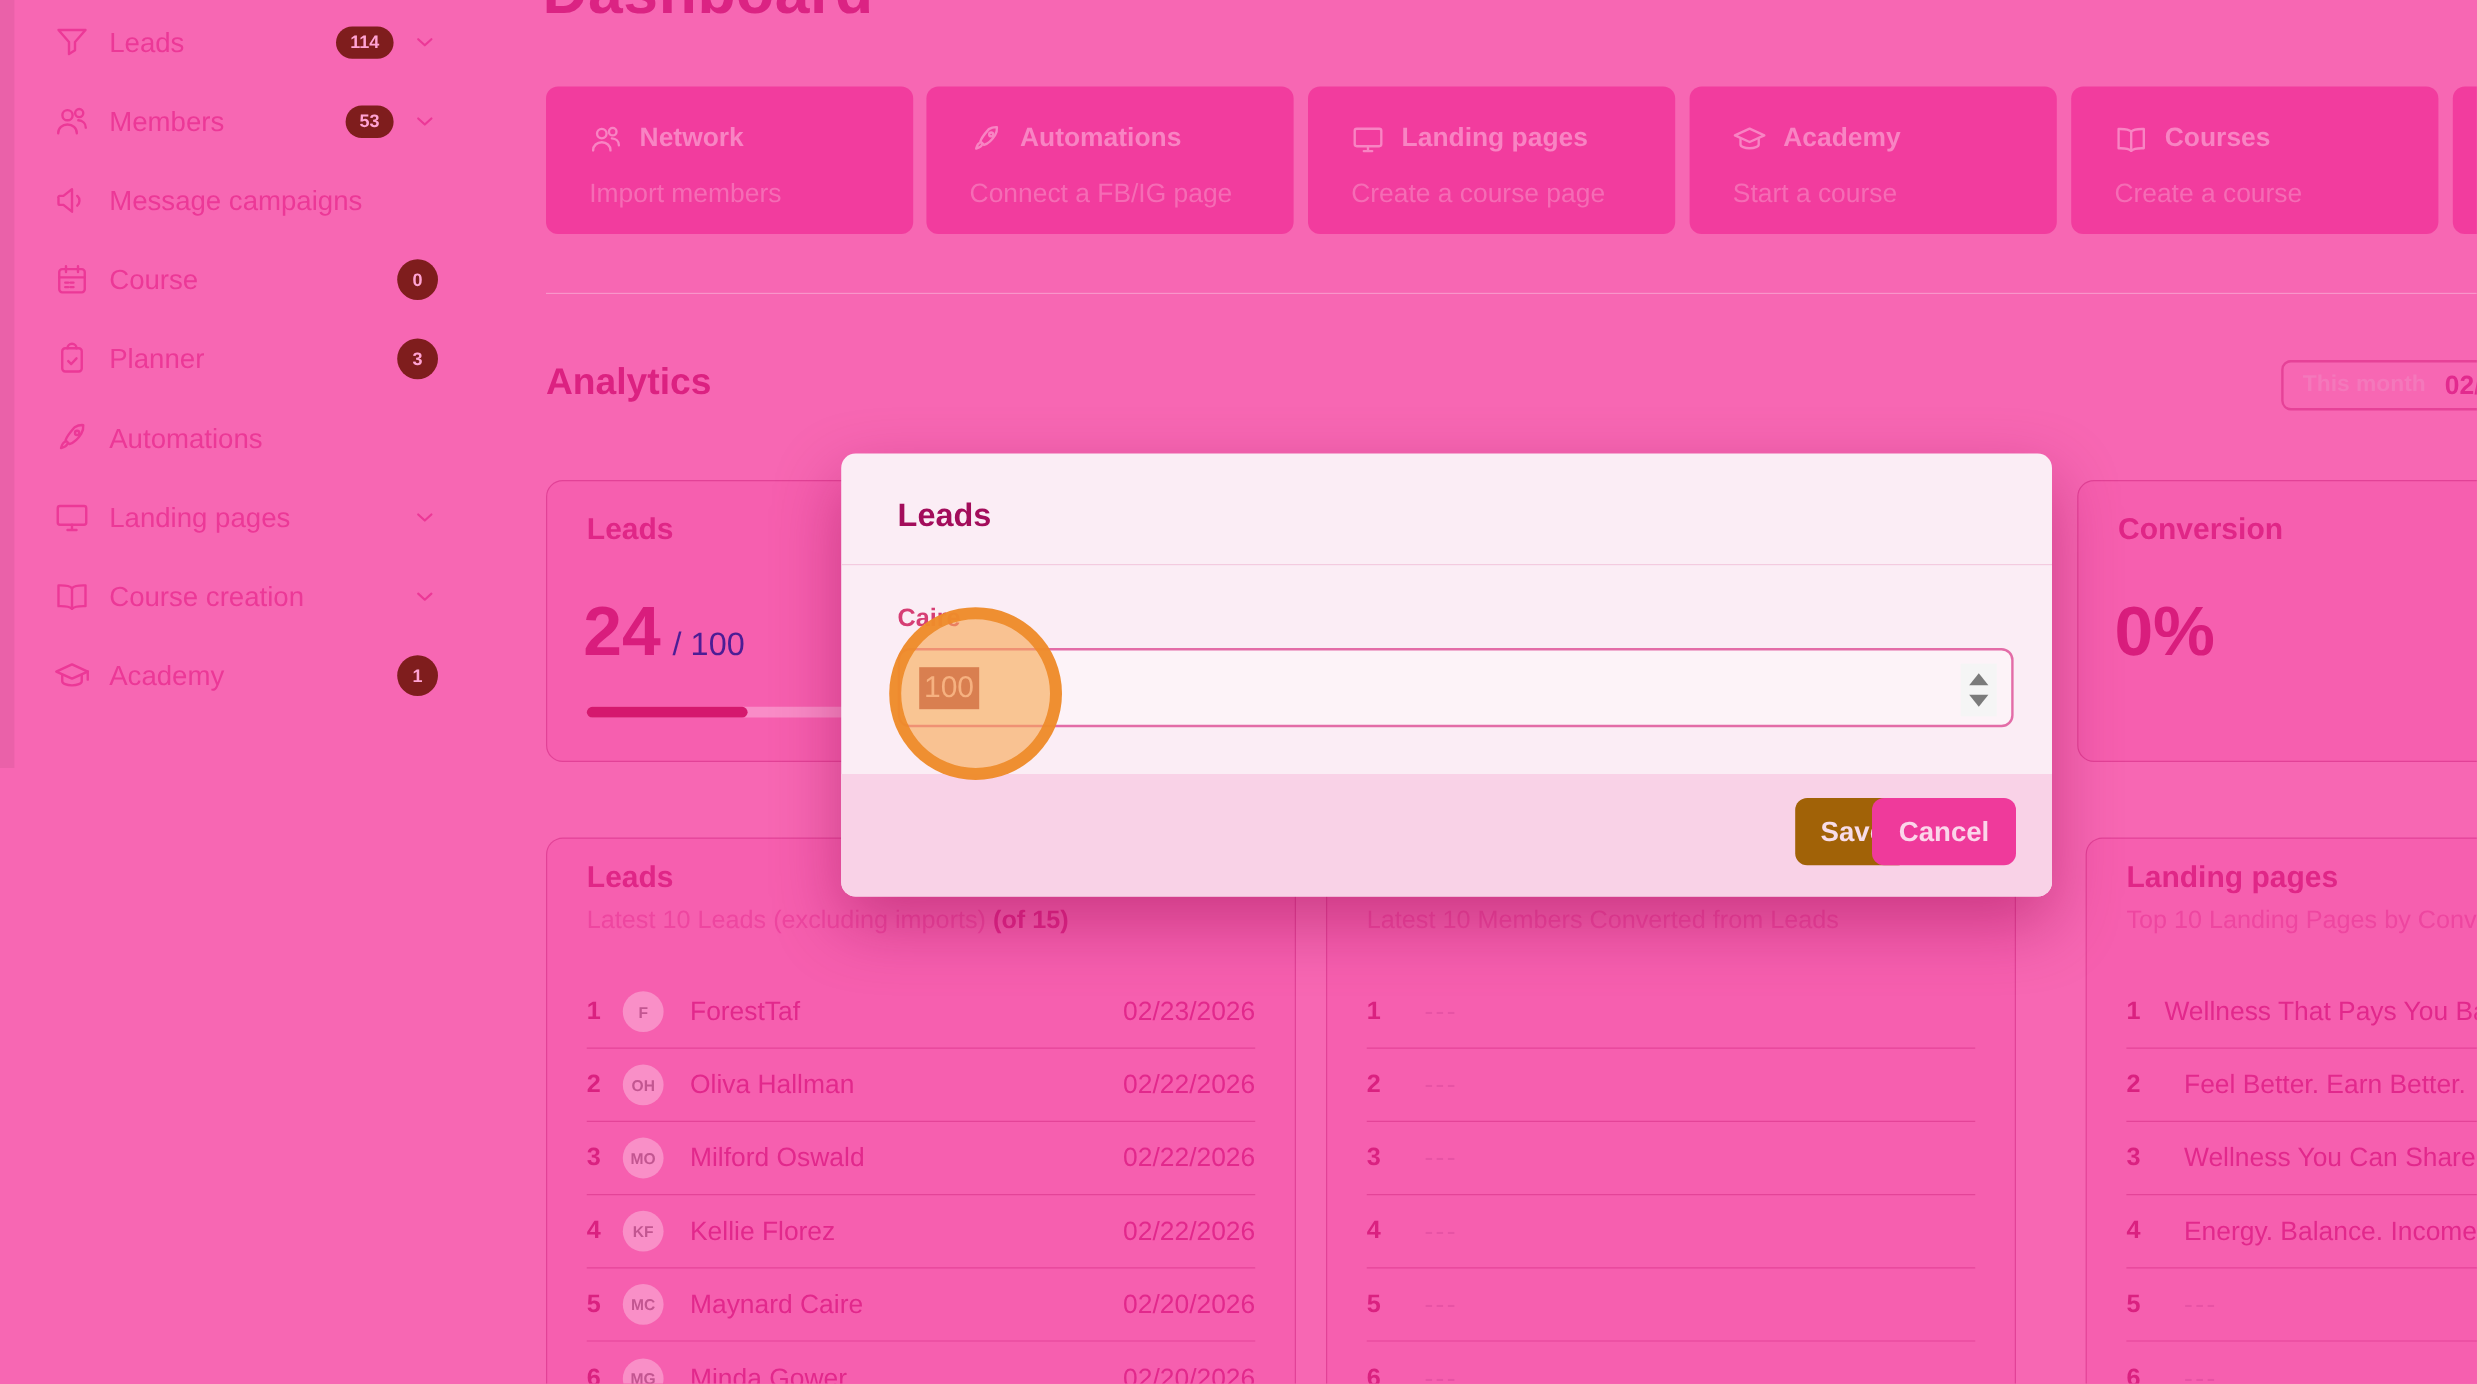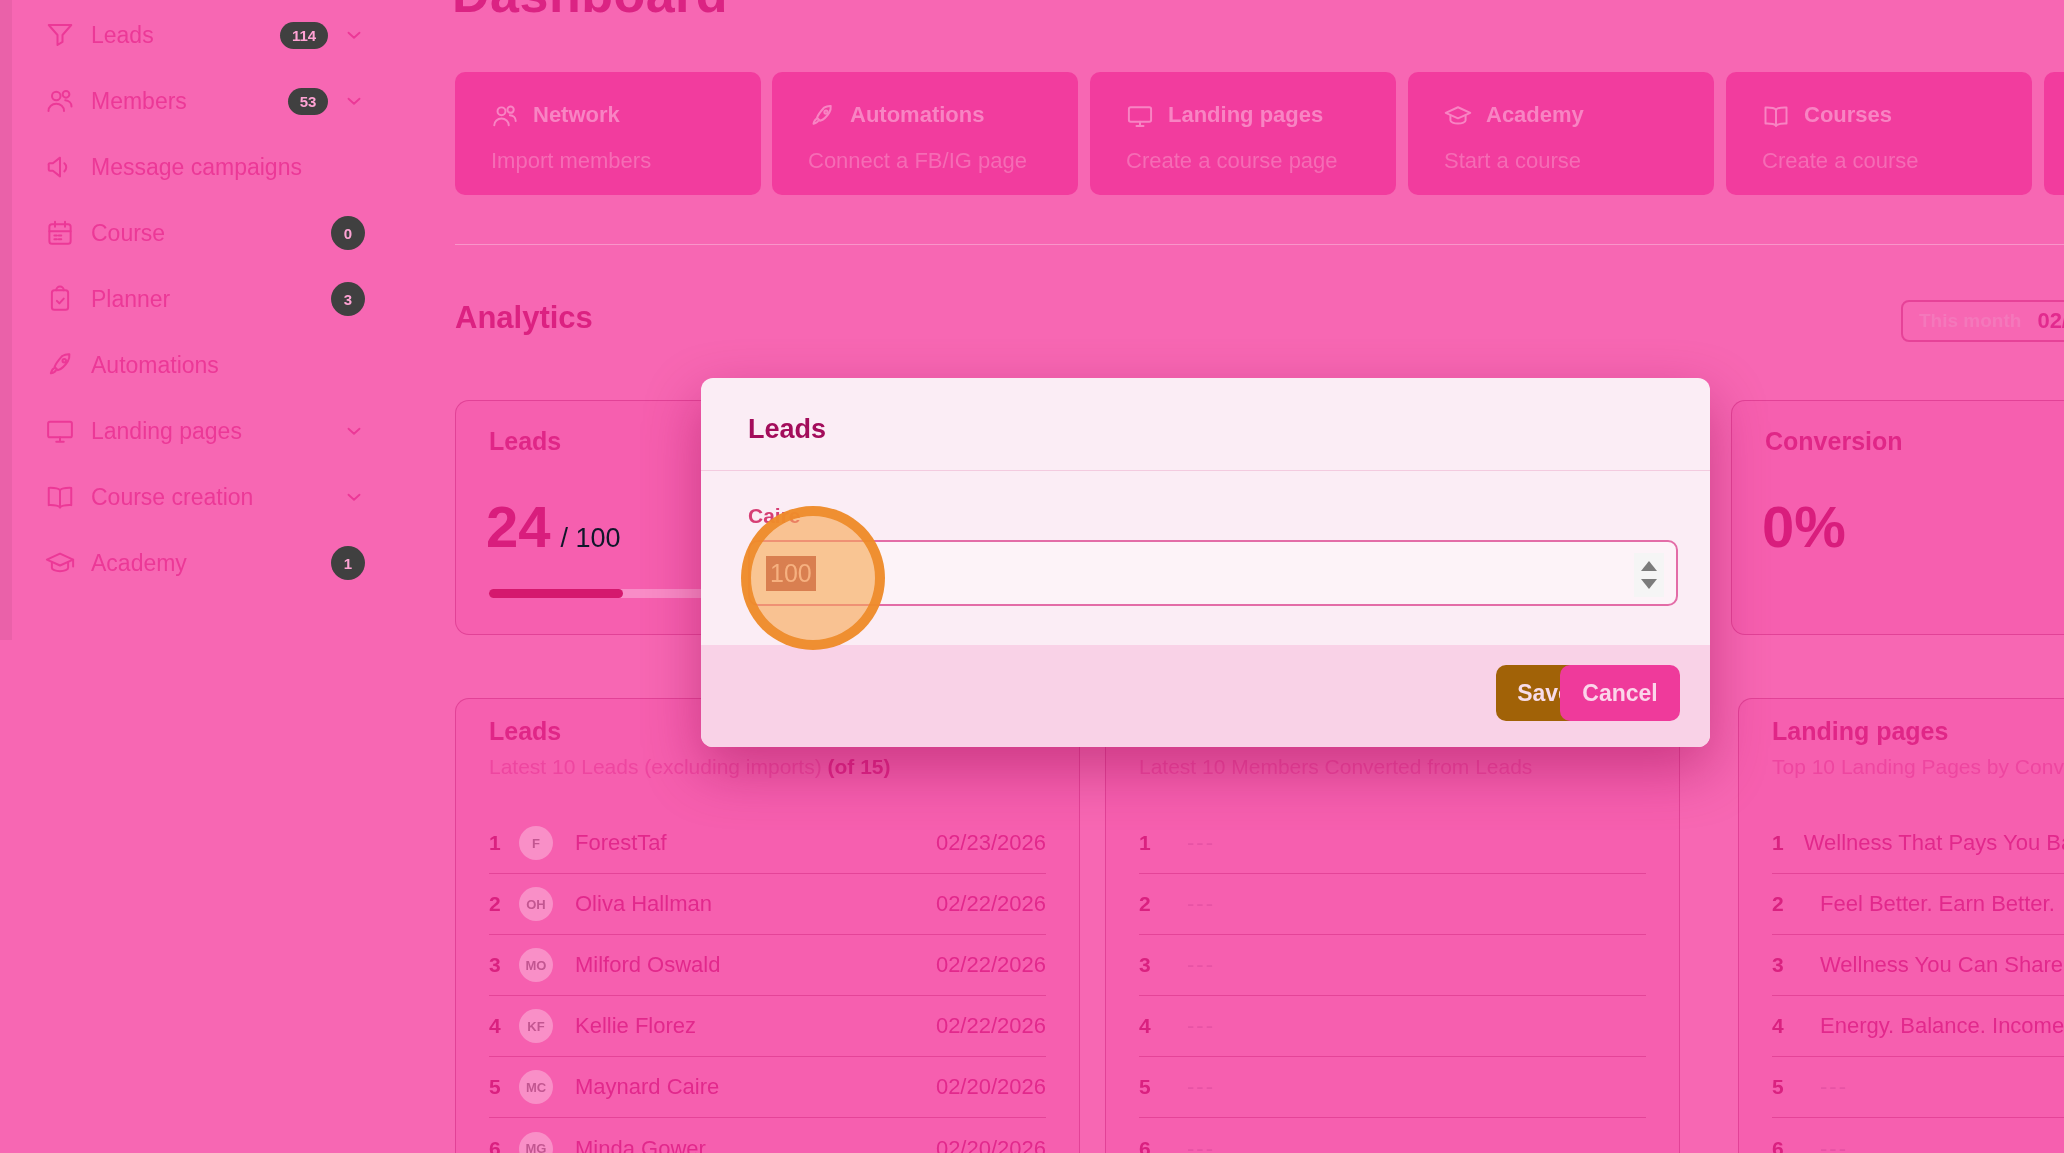--- a/index.html
+++ b/index.html
@@ -17,21 +17,21 @@
   .sidebar { left:0; top:0; width:408px; padding-top:2px; }
   .side-item {
     height:66px; display:flex; align-items:center;
     padding-left:45px; padding-right:43px;
     color:#EC3897; cursor:pointer;
   }
   .side-item .ic { width:30px; height:30px; flex:0 0 30px; display:flex; }
   .side-item .lbl { margin-left:16px; font-size:23px; }
   .side-item .spacer { flex:1; }
   .badge {
-    background:#404040; color:#FFA3D4; font-weight:bold;
+    background:#7f1d1d; color:#FFA3D4; font-weight:bold;
     font-size:15px; display:flex; align-items:center; justify-content:center;
   }
   .badge.pill { min-width:48px; height:27px; border-radius:14px; padding:0 10px; }
   .badge.pill.sm { min-width:40px; }
   .badge.circ { width:34px; height:34px; border-radius:50%; font-size:15px; }
   .chev { width:22px; height:22px; margin-left:15px; color:#EC3897; flex:0 0 22px;}
   svg { display:block; width:100%; height:100%; }
 
   
   .page-title {
@@ -58,21 +58,21 @@
   .chip .cl { font-size:19px; font-weight:bold; color:#F478BB; }
   .chip .cv { font-size:22px; font-weight:bold; color:#E22A8E; margin-left:16px; }
 
   .card {
     background:#F65FAF; border:1px solid rgba(197,23,115,0.40);
     border-radius:14px; overflow:hidden;
   }
   .stat-title { position:absolute; left:33px; top:26px; font-size:25px; font-weight:bold; color:#E02687; }
   .stat-num { position:absolute; left:30px; top:92px; display:flex; align-items:baseline; }
   .stat-num .big { font-size:58px; font-weight:bold; color:#D91D7D; }
-  .stat-num .den { font-size:27px; color:#0f172a; margin-left:10px; }
+  .stat-num .den { font-size:27px; color:#4c1d95; margin-left:10px; }
   .progress { position:absolute; left:33px; top:188px; width:557px; height:9px; border-radius:5px; background:#F98CC7; }
   .progress .fill { width:24%; height:100%; border-radius:5px; background:#D5186E; }
 
   
   .list-title { position:absolute; left:33px; top:18px; font-size:25px; font-weight:bold; color:#E02687; white-space:nowrap; }
   .list-sub { position:absolute; left:33px; top:56px; font-size:21px; color:#EE46A0; white-space:nowrap; }
   .list-sub b { color:#E02589; }
   .rows { position:absolute; left:33px; right:33px; top:114px; }
   .trow { height:61px; display:flex; align-items:center; position:relative; cursor:pointer;
           border-bottom:1px solid rgba(201,24,116,0.38); }

